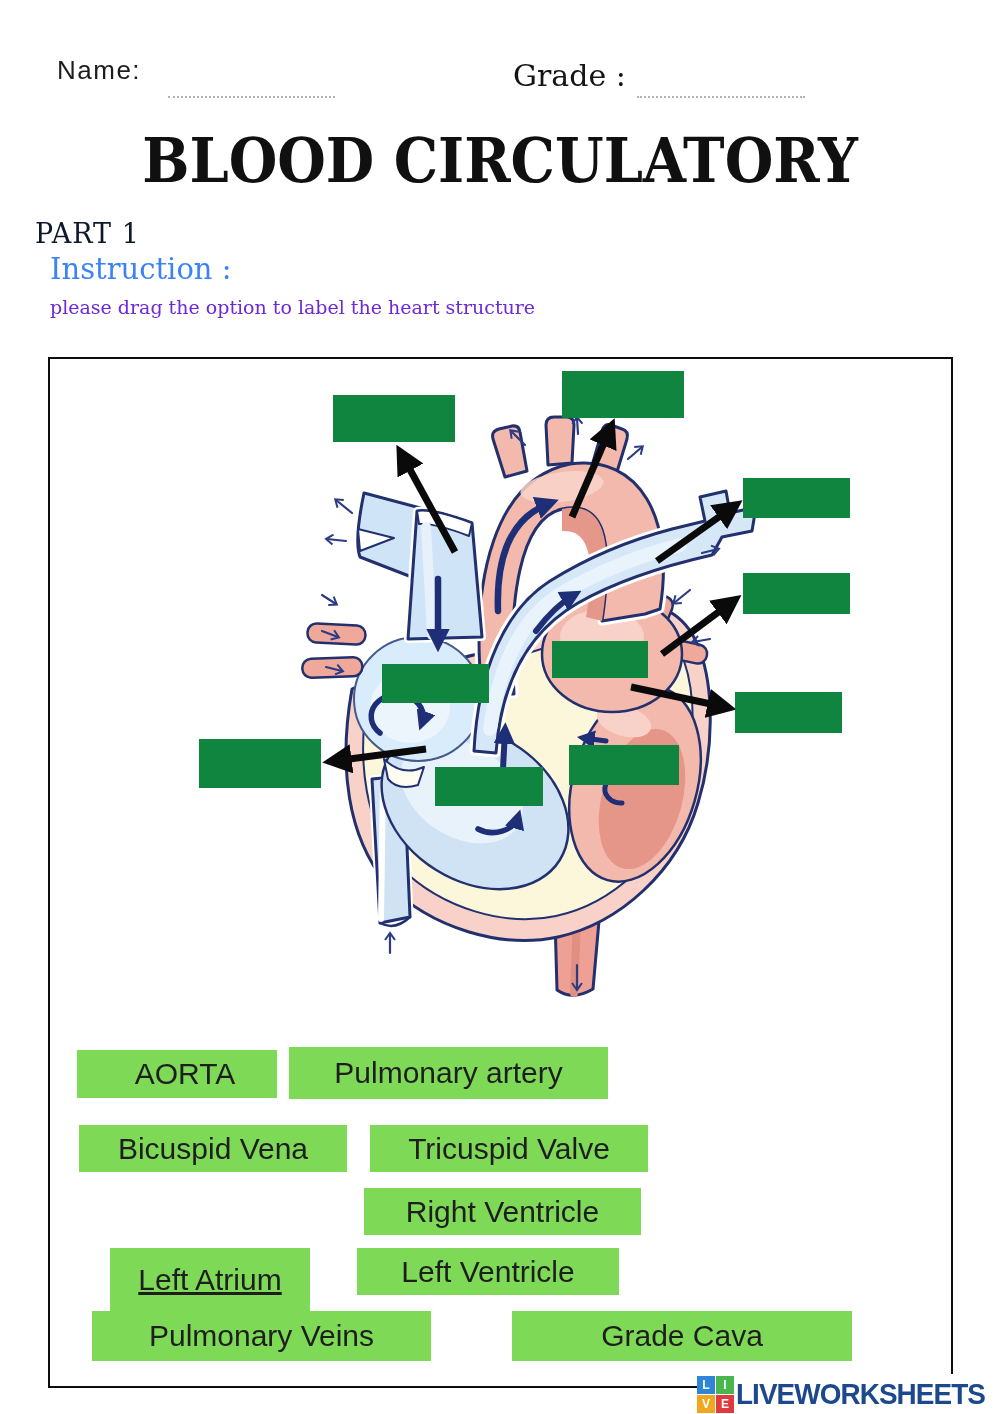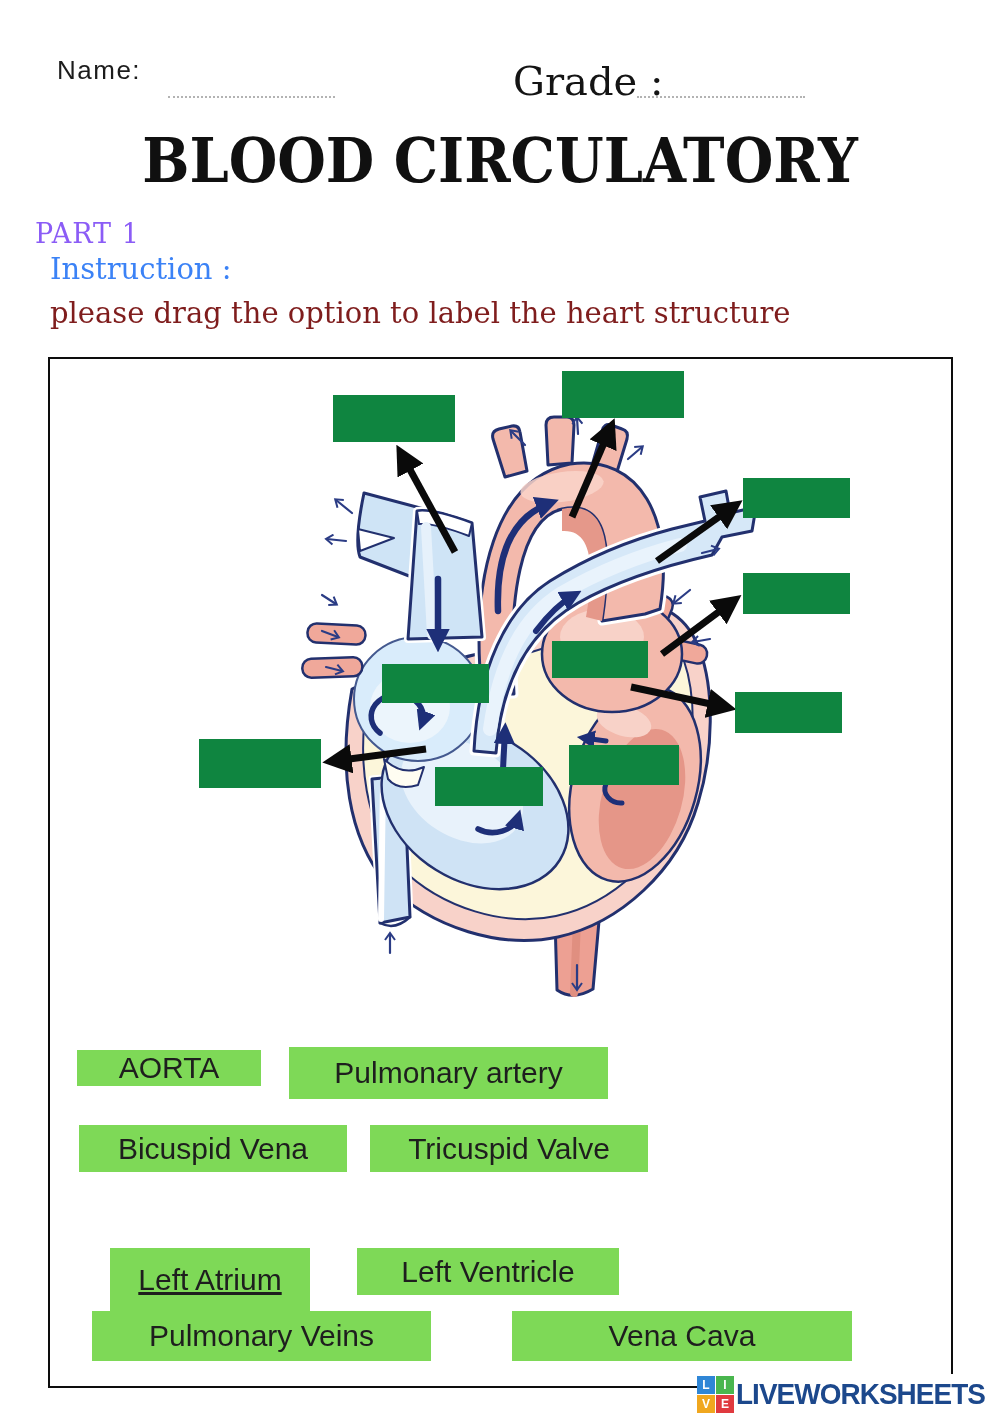--- a/index.html
+++ b/index.html
@@ -1,30 +1,30 @@
 <!DOCTYPE html>
 <html><head>
 <meta charset="utf-8">
 <style>
   html,body{margin:0;padding:0;background:#fff;}
   .page{position:relative;width:1000px;height:1414px;background:#ffffff;overflow:hidden;
         font-family:"Liberation Sans",sans-serif;}
   .abs{position:absolute;}
   
   .name-label{left:57px;top:55px;font-size:26px;color:#1c1c1c;letter-spacing:1.5px;}
-  .grade-label{left:513px;top:58px;font-family:"DejaVu Serif",serif;font-size:40px;color:#141414;}
+  .grade-label{left:513px;top:58px;font-family:"DejaVu Serif",serif;font-size:30px;color:#141414;}
   .blank-line{border-bottom:2px dotted #b3b3b3;height:38px;}
   .name-line{left:168px;top:58px;width:167px;}
   .grade-line{left:637px;top:58px;width:168px;}
   .page-title{left:0;top:124px;width:1000px;text-align:center;font-family:"DejaVu Serif",serif;
               font-weight:bold;font-size:62px;color:#101010;transform:scaleX(.9);transform-origin:50% 50%;
               letter-spacing:0px;white-space:nowrap;}
-  .part-label{left:35px;top:218px;font-family:"DejaVu Serif",serif;font-size:27px;color:#8b5cf6;letter-spacing:1px;}
+  .part-label{left:35px;top:218px;font-family:"DejaVu Serif",serif;font-size:27px;color:#0f172a;letter-spacing:1px;}
   .instr-head{left:50px;top:252px;font-family:"DejaVu Serif",serif;font-size:29px;color:#3b82f6;}
-  .instr-body{left:50px;top:296px;font-family:"DejaVu Serif",serif;font-size:29px;color:#7f1d1d;}
+  .instr-body{left:50px;top:296px;font-family:"DejaVu Serif",serif;font-size:19px;color:#6d28d9;}
   
   .diagram-box{left:48px;top:357px;width:905px;height:1031px;border:2.5px solid #0d0d0d;box-sizing:border-box;background:#fff;}
   .heart-svg{left:50px;top:359px;width:901px;height:1027px;}
   
   .drop-box{background:#0f8540;}
   
   .word-chip{background:#7ed957;display:flex;align-items:center;justify-content:center;
              font-size:30px;color:#1e1e1e;white-space:nowrap;}
   
   .logo{left:697px;top:1374px;height:40px;display:flex;align-items:center;background:#ffffff;padding-right:4px;}
@@ -195,28 +195,29 @@
   <div class="abs drop-box" style="left:562px;top:371px;width:122px;height:47px;"></div>
   <div class="abs drop-box" style="left:743px;top:478px;width:107px;height:40px;"></div>
   <div class="abs drop-box" style="left:743px;top:573px;width:107px;height:41px;"></div>
   <div class="abs drop-box" style="left:552px;top:641px;width:96px;height:37px;"></div>
   <div class="abs drop-box" style="left:735px;top:692px;width:107px;height:41px;"></div>
   <div class="abs drop-box" style="left:382px;top:664px;width:107px;height:39px;"></div>
   <div class="abs drop-box" style="left:199px;top:739px;width:122px;height:49px;"></div>
   <div class="abs drop-box" style="left:435px;top:767px;width:108px;height:39px;"></div>
   <div class="abs drop-box" style="left:569px;top:745px;width:110px;height:40px;"></div>
 
-  <div class="abs word-chip" style="left:77px;top:1050px;width:184px;height:36px;">AORTA</div>
+  <div class="abs word-chip" style="left:77px;top:1050px;width:184px;height:48px;padding-left:16px;">AORTA</div>
   <div class="abs word-chip" style="left:289px;top:1047px;width:319px;height:52px;">Pulmonary artery</div>
   <div class="abs word-chip" style="left:79px;top:1125px;width:268px;height:47px;">Bicuspid Vena</div>
   <div class="abs word-chip" style="left:370px;top:1125px;width:278px;height:47px;">Tricuspid Valve</div>
+  <div class="abs word-chip" style="left:364px;top:1188px;width:277px;height:47px;">Right Ventricle</div>
   <div class="abs word-chip" style="left:110px;top:1248px;width:200px;height:63px;text-decoration:underline;">Left Atrium</div>
   <div class="abs word-chip" style="left:357px;top:1248px;width:262px;height:47px;">Left Ventricle</div>
   <div class="abs word-chip" style="left:92px;top:1311px;width:339px;height:50px;">Pulmonary Veins</div>
-  <div class="abs word-chip" style="left:512px;top:1311px;width:340px;height:50px;">Vena Cava</div>
+  <div class="abs word-chip" style="left:512px;top:1311px;width:340px;height:50px;">Grade Cava</div>
 
   <div class="abs logo">
     <div class="logo-grid">
       <div class="logo-sq" style="background:#2f86d6;">L</div>
       <div class="logo-sq" style="background:#49b64e;">I</div>
       <div class="logo-sq" style="background:#f0a71f;">V</div>
       <div class="logo-sq" style="background:#e03a3f;">E</div>
     </div>
     <div class="logo-text">LIVEWORKSHEETS</div>
   </div>

